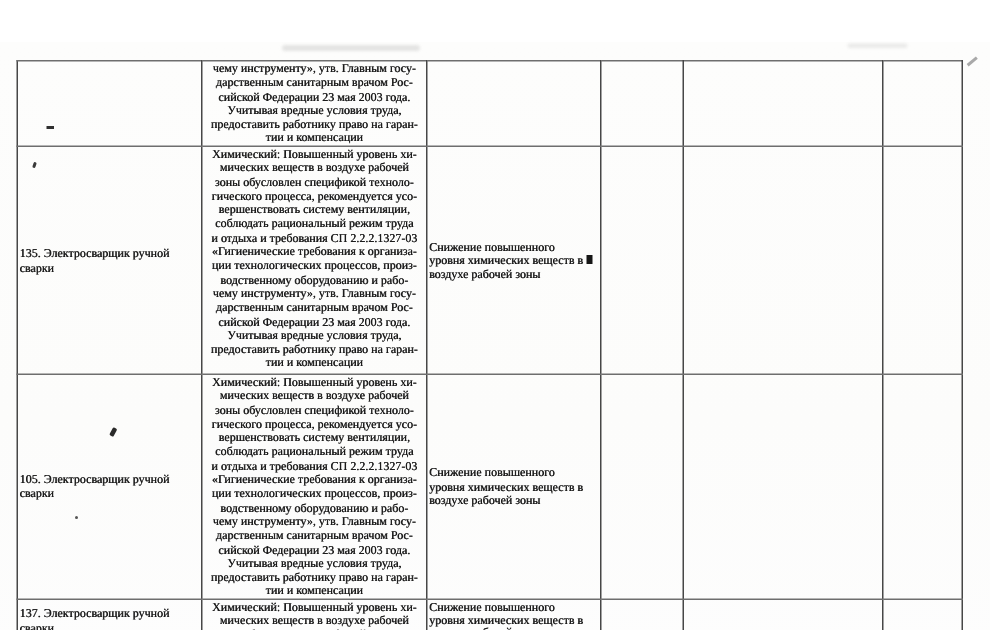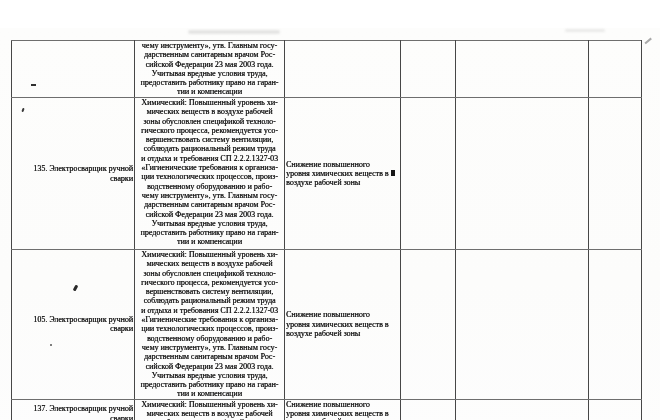--- a/index.html
+++ b/index.html
@@ -38,21 +38,21 @@
     line-height: 9.3px;
     white-space: pre-line;
     text-shadow: 0.25px 0 0 currentColor;
   }
   table.hazards tr.r0 td { height: 56px; }
   table.hazards tr.r1 td { height: 151px; }
   table.hazards tr.r2 td { height: 145px; }
   table.hazards tr.r3 td { height: 27px; }
   td.c-prof {
     vertical-align: middle;
-    text-align: right;
+    text-align: left;
     padding-left: 4px;
     padding-right: 3px;
   }
   td.c-hazard {
     vertical-align: top;
     text-align: center;
     padding-top: 1px;
   }
   tr.r3 td.c-hazard { line-height: 9.0px; }
   td.c-measure {

